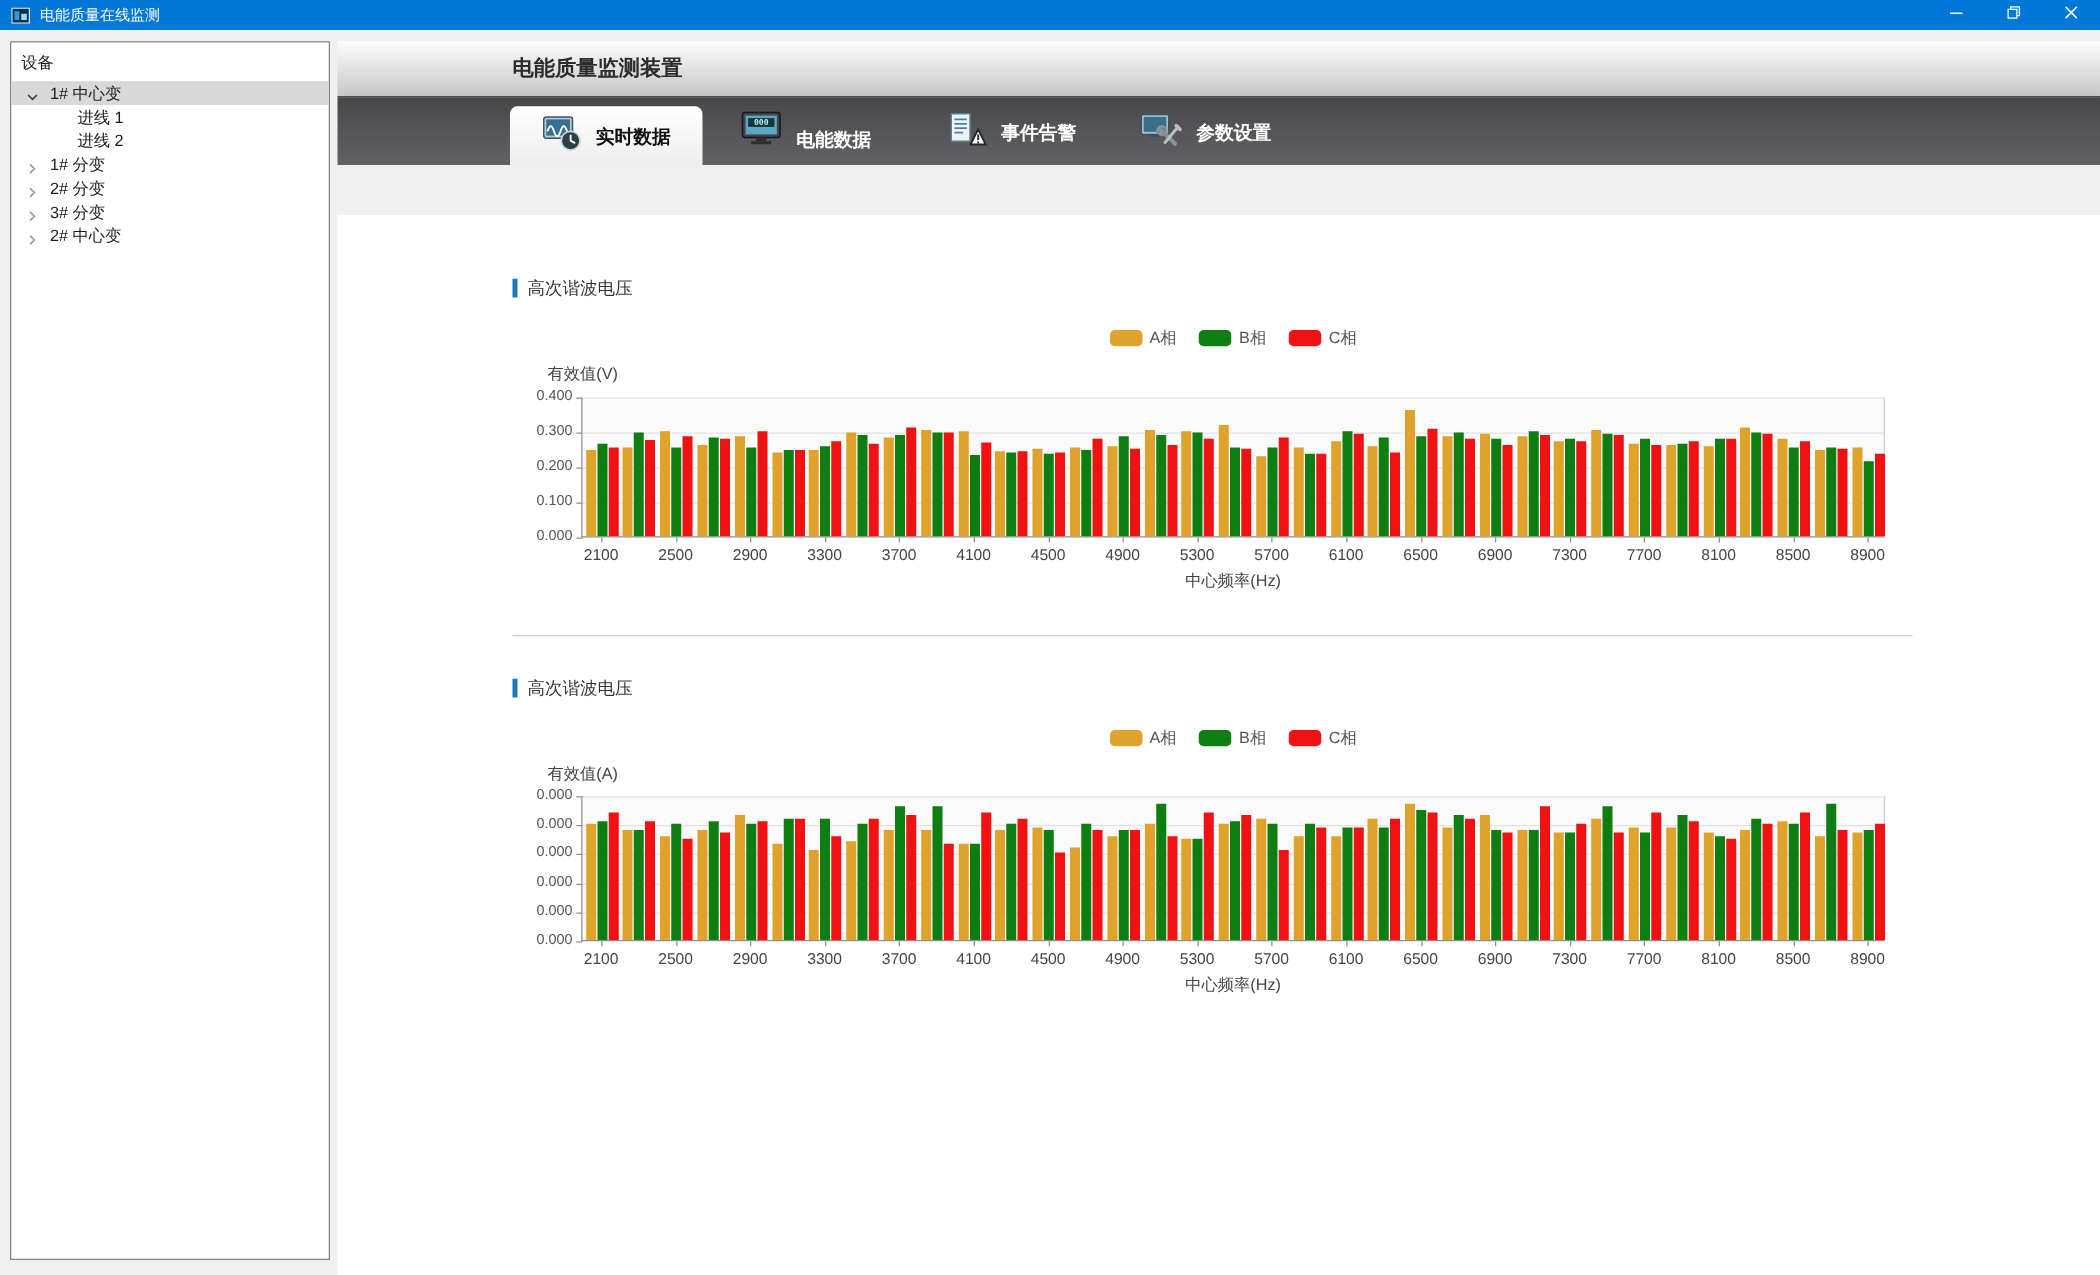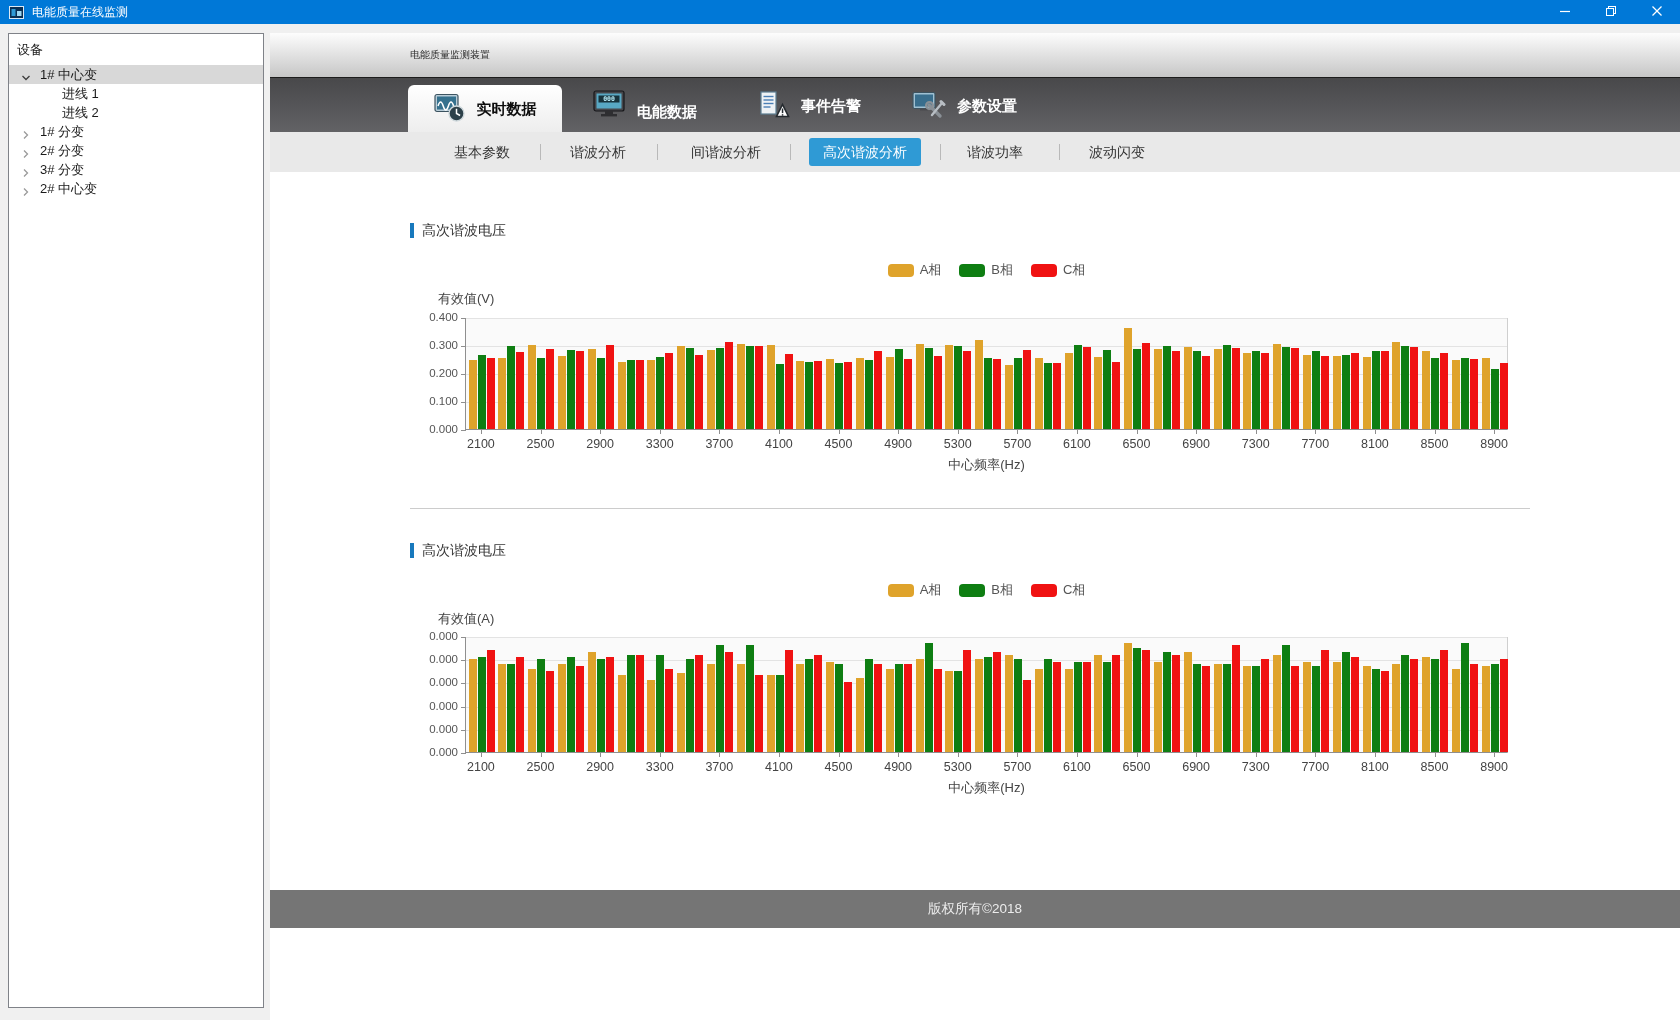--- a/index.html
+++ b/index.html
@@ -22,21 +22,21 @@
   .sidebar-title { font-size:13px; color:#1a1a1a; padding:7px 0 6px 8px; }
   .tree-row { position:relative; height:19px; line-height:19px; font-size:13px; color:#1a1a1a; cursor:pointer; }
   .tree-row.selected { background:#d8d8d8; }
   .tree-row .chev { position:absolute; left:12px; top:4px; }
   .tree-row .lbl0 { position:absolute; left:31px; }
   .tree-row .lbl1 { position:absolute; left:53px; }
   
   .main { position:absolute; left:270px; top:24px; width:1410px; height:996px; }
   .header-band { position:absolute; left:0; top:9px; width:100%; height:44px;
     background:linear-gradient(#fdfdfd,#c6c6c6); }
-  .header-title { position:absolute; left:140px; top:0; line-height:44px; font-size:10px; color:#2b2b2b; }
+  .header-title { position:absolute; left:140px; top:0; line-height:44px; font-size:17px; color:#2b2b2b;font-weight:bold; }
   .header-time { position:absolute; left:1040px; width:200px; top:0; line-height:44px; font-size:14px; color:#2b2b2b; text-align:center; }
   .tab-band { position:absolute; left:0; top:53px; width:100%; height:55px;
     background:linear-gradient(#48484a,#626265); border-top:1px solid #1c1c1c; }
   .tab { position:absolute; display:flex; align-items:center; gap:11px; cursor:pointer;
     color:#fff; font-weight:bold; font-size:15px; }
   .tab.t1 { left:138px; top:7px; width:154px; height:48px; justify-content:center;
     background:linear-gradient(#ffffff,#ededed); border-radius:6px 6px 0 0; color:#0d0d0d; }
   .tab.t2 { left:322px; top:12px; height:32px;align-items:flex-end; }
   .tab.t3 { left:488px; top:12px; height:32px; }
   .tab.t4 { left:642px; top:12px; height:32px; }
@@ -204,33 +204,20 @@
           <path d="M17 15 L28 26" stroke="#8a9096" stroke-width="3.4" stroke-linecap="round"></path>
           <circle cx="17.5" cy="15.5" r="3.4" fill="none" stroke="#8a9096" stroke-width="2.2"></circle>
           <path d="M30 13 L20 25" stroke="#b8bec4" stroke-width="2.4" stroke-linecap="round"></path>
           <path d="M29 11.5 l3 3" stroke="#b8bec4" stroke-width="3" stroke-linecap="round"></path>
         </svg>
       </span>
       <span class="tab-label">参数设置</span>
     </div>
   </div>
 
-  <div class="subtab-band">
-    <div class="subtab" style="left:212px">基本参数</div>
-    <div class="subtab-divider" style="left:270px"></div>
-    <div class="subtab" style="left:328px">谐波分析</div>
-    <div class="subtab-divider" style="left:387px"></div>
-    <div class="subtab" style="left:456px">间谐波分析</div>
-    <div class="subtab-divider" style="left:520px"></div>
-    <div class="subtab active" style="left:595px">高次谐波分析</div>
-    <div class="subtab-divider" style="left:670px"></div>
-    <div class="subtab" style="left:725px">谐波功率</div>
-    <div class="subtab-divider" style="left:789px"></div>
-    <div class="subtab" style="left:847px">波动闪变</div>
-  </div>
 
   <div class="content"></div>
 
   <div class="charts">
     <div>
         <div class="section-accent" style="left: 140px; top: 199px;"></div>
         <span class="section-title" style="left: 152px; top: 198px;">高次谐波电压</span>
         <div class="legend" style="left: 195px; top: 238px; width: 1043px;">
           <div class="legend-item">
             <span class="swatch" style="background: rgb(223, 163, 43);"></span>
@@ -581,16 +568,13 @@
           <span class="xtick-label" style="left: 908.9px; top: 123px;">8100</span>
           <div class="xtick-mark" style="left: 968.5px; top: 116px;"></div>
           <span class="xtick-label" style="left: 968.5px; top: 123px;">8500</span>
           <div class="xtick-mark" style="left: 1028.1px; top: 116px;"></div>
           <span class="xtick-label" style="left: 1028.1px; top: 123px;">8900</span>
         </div>
         <span class="axis-xlabel" style="left: 716.5px; top: 755px; transform: translateX(-50%);">中心频率(Hz)</span>
       </div>
   </div>
 
-  <div class="footer">
-    <span>版权所有©2018</span>
-  </div>
 </div>
 
 </body></html>

